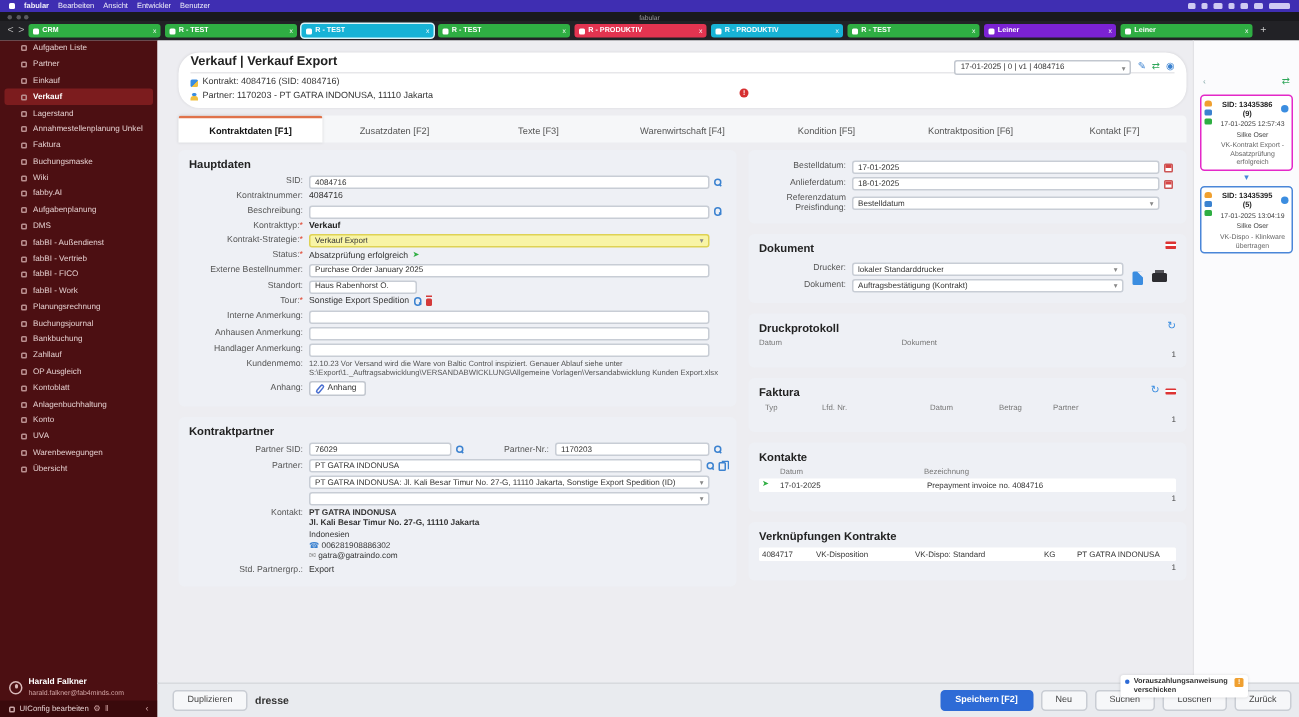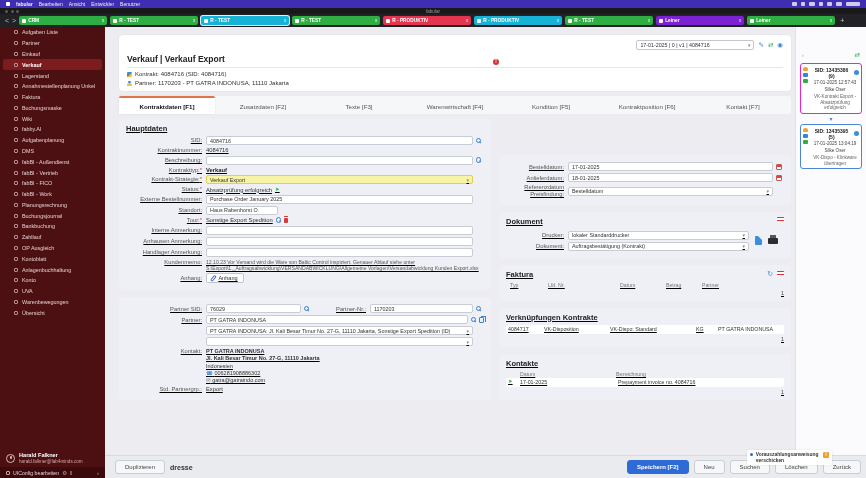--- a/index.html
+++ b/index.html
@@ -44,41 +44,41 @@
   .avatar::before { content:""; position:absolute; left:2.5px; top:1.5px; width:2.5px; height:2.5px; border-radius:50%; background:#d8b8b8; }
   .uname { font-size:5.6px; font-weight:bold; color:#fff; line-height:1.2; }
   .uemail { font-size:4.6px; color:#d3a6a6; }
   .uiconfig { position:absolute; left:0; right:0; bottom:0; height:11px; background:#3a0a0c; display:flex; align-items:center; gap:3px; padding:0 6px; font-size:5.2px; color:#e4cfcf; }
   .cbx { width:4px; height:4px; border:1px solid #c9a5a5; border-radius:1px; flex:none; }
   .uic { font-size:5.5px; color:#d3a6a6; }
   .collapser { margin-left:auto; color:#d3a6a6; font-size:6px; }
 
   
   .content { position:absolute; left:105px; right:71px; top:27px; bottom:23px; background:#ededf1; padding:8px 4px 0 14px; overflow:hidden; }
-  .hcard { background:#fff; border-radius:4px; padding:19px 8px 5px 8px; position:relative; box-shadow:0 0 2px rgba(0,0,0,.08); }
+  .hcard { background:#fff; border-radius:14px; padding:0 8px 5px 8px; position:relative; box-shadow:0 0 2px rgba(0,0,0,.08); }
   .htitle { font-size:8.5px; font-weight:bold; color:#222; padding-bottom:3px; border-bottom:1px solid #e7e7ea; }
   .hinfo { display:flex; align-items:center; gap:3px; font-size:6px; color:#333; margin-top:3px; }
   .docic { width:5px; height:5px; background:linear-gradient(135deg,#3b8de0 60%,#f0c040 60%); border-radius:1px; flex:none; }
   .persic { width:5px; height:5px; position:relative; flex:none; }
   .persic::before { content:""; position:absolute; left:1.4px; top:0; width:2.2px; height:2.2px; border-radius:50%; background:#3b8de0; }
   .persic::after { content:""; position:absolute; left:.4px; bottom:0; width:4.2px; height:2.2px; border-radius:2px 2px 0 0; background:#f0c040; }
   .excl { width:6px; height:6px; border-radius:50%; background:#d63031; color:#fff; font-size:4.5px; text-align:center; line-height:6px; font-weight:bold; position:absolute; left:374px; top:24px; }
   .verrow { position:absolute; right:8px; top:5px; display:flex; align-items:center; gap:4px; }
   .verbox { width:118px; height:10px; border:1px solid #c2c7cf; border-radius:2px; background:#fff; display:flex; align-items:center; padding:0 3px; font-size:5.3px; color:#333; }
   .verbox .caret { margin-left:auto; color:#888; font-size:5px; }
   .hic { font-size:6.5px; line-height:1; }
   .blue { color:#3b82d0; } .greenc { color:#2fa75a; }
 
   
   .ftabs { display:flex; margin-top:5px; background:#f6f7f9; border-radius:3px 3px 0 0; height:18px; align-items:stretch; }
   .ftab { flex:1; display:flex; align-items:center; justify-content:center; font-size:6.2px; color:#555; border-top:2px solid transparent; }
   .ftab.activeF { background:#fff; border-top:2px solid #e0734b; font-weight:bold; color:#111; border-radius:2px 2px 0 0; box-shadow:0 0 2px rgba(0,0,0,.1); }
 
   
-  .cols { display:flex; gap:8px; margin-top:5px; align-items:flex-end;text-decoration:underline; }
+  .cols { display:flex; gap:8px; margin-top:5px; align-items:flex-start; }
   .colL { flex:0 0 372px; }
   .colR { flex:1; min-width:0; }
   .scard { background:#eef0f5; border-radius:4px; padding:5px 7px 5px 7px; margin-bottom:7px; position:relative; }
   .stitle { font-size:7.5px; font-weight:bold; color:#222; margin-bottom:3px; }
 
   .frow { display:flex; align-items:center; margin:2px 0; font-size:5.8px; color:#555; }
   .frow.top { align-items:flex-start; }
   .flabel { width:80px; text-align:right; padding-right:4px; flex:none; line-height:1.15; }
   .flabelR { width:62px; text-align:right; padding-right:4px; flex:none; line-height:1.15; }
   .req { color:#e0452f; }
@@ -486,20 +486,21 @@
           <div class="frow">
             <span class="flabel">Anhang:</span>
             <span class="chipbtn">
               <span class="clipic"></span>
               <span>Anhang</span>
             </span>
           </div>
         </div>
 
         <div class="scard">
+          <div class="stitle">Kontraktpartner</div>
 
           <div class="frow">
             <span class="flabel">Partner SID:</span>
             <input class="tinput short" style="width: 95px;" value="76029">
             <span class="islot">
                 <span class="mag"></span>
               </span>
             <span class="flabel" style="width:58px">Partner-Nr.:</span>
             <input class="tinput" value="1170203" style="">
             <span class="islot">
@@ -598,59 +599,70 @@
                   <span class="seltext">Auftragsbestätigung (Kontrakt)</span>
                   <span class="caret">▾</span>
                 </span>
               </div>
             </div>
             <span class="fileic"></span>
             <span class="printer" style="margin-right:6px"></span>
           </div>
         </div>
 
+        <div class="scard">
+          <div class="cardicons">
+              <span class="refresh">↻</span>
+            </div>
+          <div class="stitle">Druckprotokoll</div>
+          <div class="thead">
+            <span style="width:95px">Datum</span>
+            <span style="flex:1">Dokument</span>
+          </div>
+          <div class="cnt">1</div>
+        </div>
 
         <div class="scard">
           <div class="cardicons">
             <span class="refresh">↻</span>
             <span class="flagic"></span>
           </div>
           <div class="stitle">Faktura</div>
           <div class="thead">
             <span style="width:42px; padding-left:4px">Typ</span>
             <span style="width:72px">Lfd. Nr.</span>
             <span style="width:46px">Datum</span>
             <span style="width:36px">Betrag</span>
             <span style="flex:1">Partner</span>
+          </div>
+          <div class="cnt">1</div>
+        </div>
+
+        <div class="scard">
+          <div class="stitle">Kontakte</div>
+          <div class="thead">
+            <span style="width:70px; padding-left:14px">Datum</span>
+            <span style="flex:1; padding-left:40px">Bezeichnung</span>
+          </div>
+          <div class="trow">
+            <span class="statusarr" style="width:12px">➤</span>
+            <span style="width:58px">17-01-2025</span>
+            <span style="flex:1; padding-left:40px">Prepayment invoice no. 4084716</span>
           </div>
           <div class="cnt">1</div>
         </div>
 
         <div class="scard">
           <div class="stitle">Verknüpfungen Kontrakte</div>
           <div class="trow">
             <span style="width:36px">4084717</span>
             <span style="width:66px">VK-Disposition</span>
             <span style="width:86px">VK-Dispo: Standard</span>
             <span style="width:22px">KG</span>
             <span style="flex:1; white-space:nowrap; overflow:hidden">PT GATRA INDONUSA</span>
-          </div>
-          <div class="cnt">1</div>
-        </div>
-
-        <div class="scard">
-          <div class="stitle">Kontakte</div>
-          <div class="thead">
-            <span style="width:70px; padding-left:14px">Datum</span>
-            <span style="flex:1; padding-left:40px">Bezeichnung</span>
-          </div>
-          <div class="trow">
-            <span class="statusarr" style="width:12px">➤</span>
-            <span style="width:58px">17-01-2025</span>
-            <span style="flex:1; padding-left:40px">Prepayment invoice no. 4084716</span>
           </div>
           <div class="cnt">1</div>
         </div>
       </div>
     </div>
   </div>
 
   <div class="rpanel">
     <div class="rptop">
       <span class="statusarr" style="color:#8aa">‹</span>

